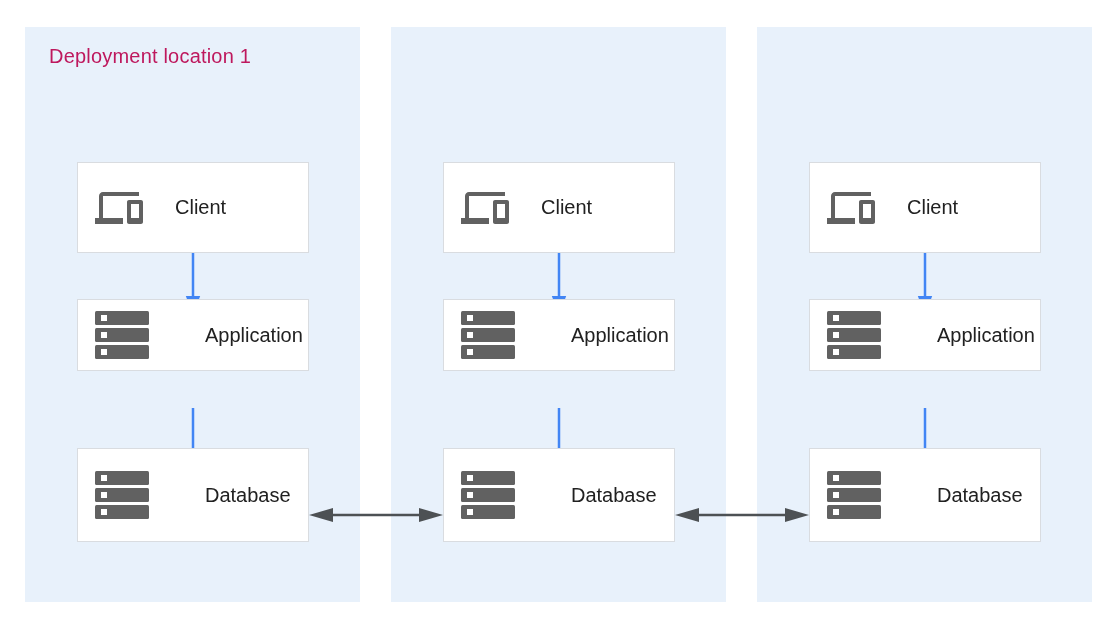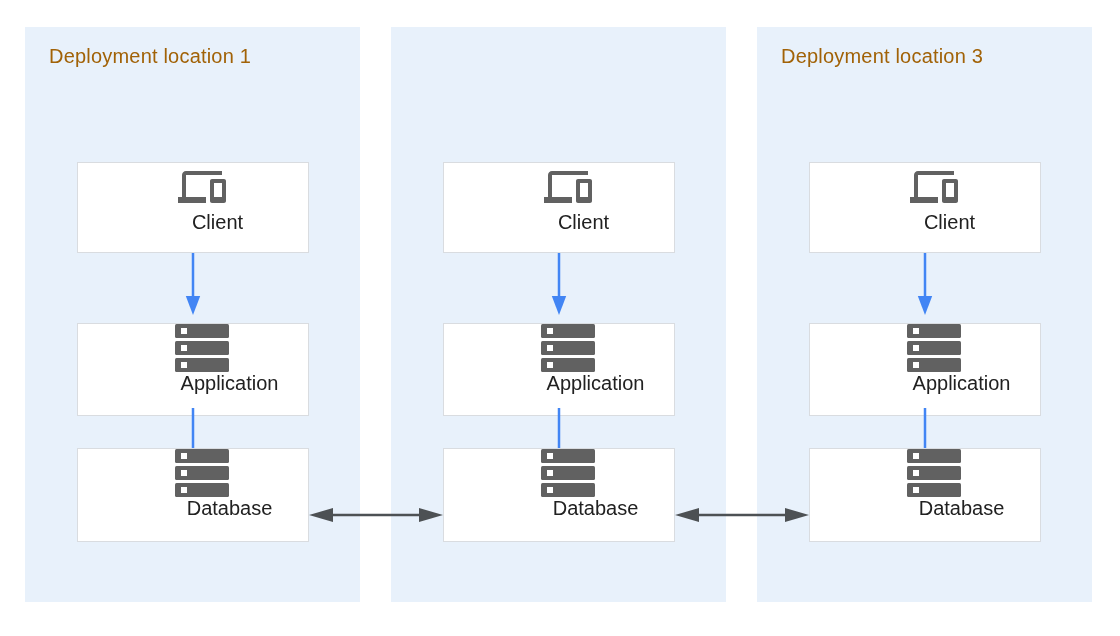--- a/index.html
+++ b/index.html
@@ -4,29 +4,29 @@
 <style>
   html,body{margin:0;padding:0;background:#ffffff;}
   .canvas{
     position:relative;width:1120px;height:636px;background:#ffffff;
     font-family:"Liberation Sans",sans-serif;overflow:hidden;
   }
   .panel{position:absolute;top:27px;width:335px;height:575px;background:#E8F1FB;}
   .p1{left:25px}.p2{left:391px}.p3{left:757px}
   .panel-title{
     position:absolute;left:24px;top:18px;font-size:20px;line-height:23px;
-    color:#a16207;letter-spacing:.2px;white-space:nowrap;
+    color:#be185d;letter-spacing:.2px;white-space:nowrap;
   }
   .node{
     position:absolute;left:52px;width:232px;background:#ffffff;
     border:1px solid #D9DCE0;box-sizing:border-box;
-    display:flex;align-items:center;padding-left:17px;flex-direction:column;
+    display:flex;align-items:center;padding-left:17px;
   }
   .client{top:135px;height:91px}
-  .app{top:296px;height:93px}
+  .app{top:272px;height:72px}
   .db{top:421px;height:94px}
   .icon{display:flex;align-items:center;flex:none;}
   .label{font-size:20px;color:#212121;white-space:nowrap;}
   .client .label{margin-left:32px}
   .app .label,.db .label{margin-left:56px}
   .varrow{position:absolute;left:160px;}
   .a1{top:226px}.a2{top:381px}
   .harrow{position:absolute;top:507px;}
   .h1{left:309px}.h2{left:675px}
 </style>
@@ -148,21 +148,20 @@
             <rect x="6" y="21" width="6" height="6"></rect>
             <rect x="6" y="38" width="6" height="6"></rect>
           </g>
         </svg>
       </span>
       <span class="label">Database</span>
     </div>
   </section>
 
   <section class="panel p3">
-    <div class="panel-title">Deployment location 3</div>
 
     <div class="node client">
       <span class="icon">
         <svg width="48" height="48" viewBox="0 0 24 24" fill="#616161" xmlns="http://www.w3.org/2000/svg">
           <path d="M4 6h18V4H4c-1.1 0-2 .9-2 2v11H0v3h14v-3H4V6z"></path>
           <path d="M23 8h-6c-.55 0-1 .45-1 1v10c0 .55.45 1 1 1h6c.55 0 1-.45 1-1V9c0-.55-.45-1-1-1zm-1 9h-4v-7h4v7z"></path>
         </svg>
       </span>
       <span class="label">Client</span>
     </div>

